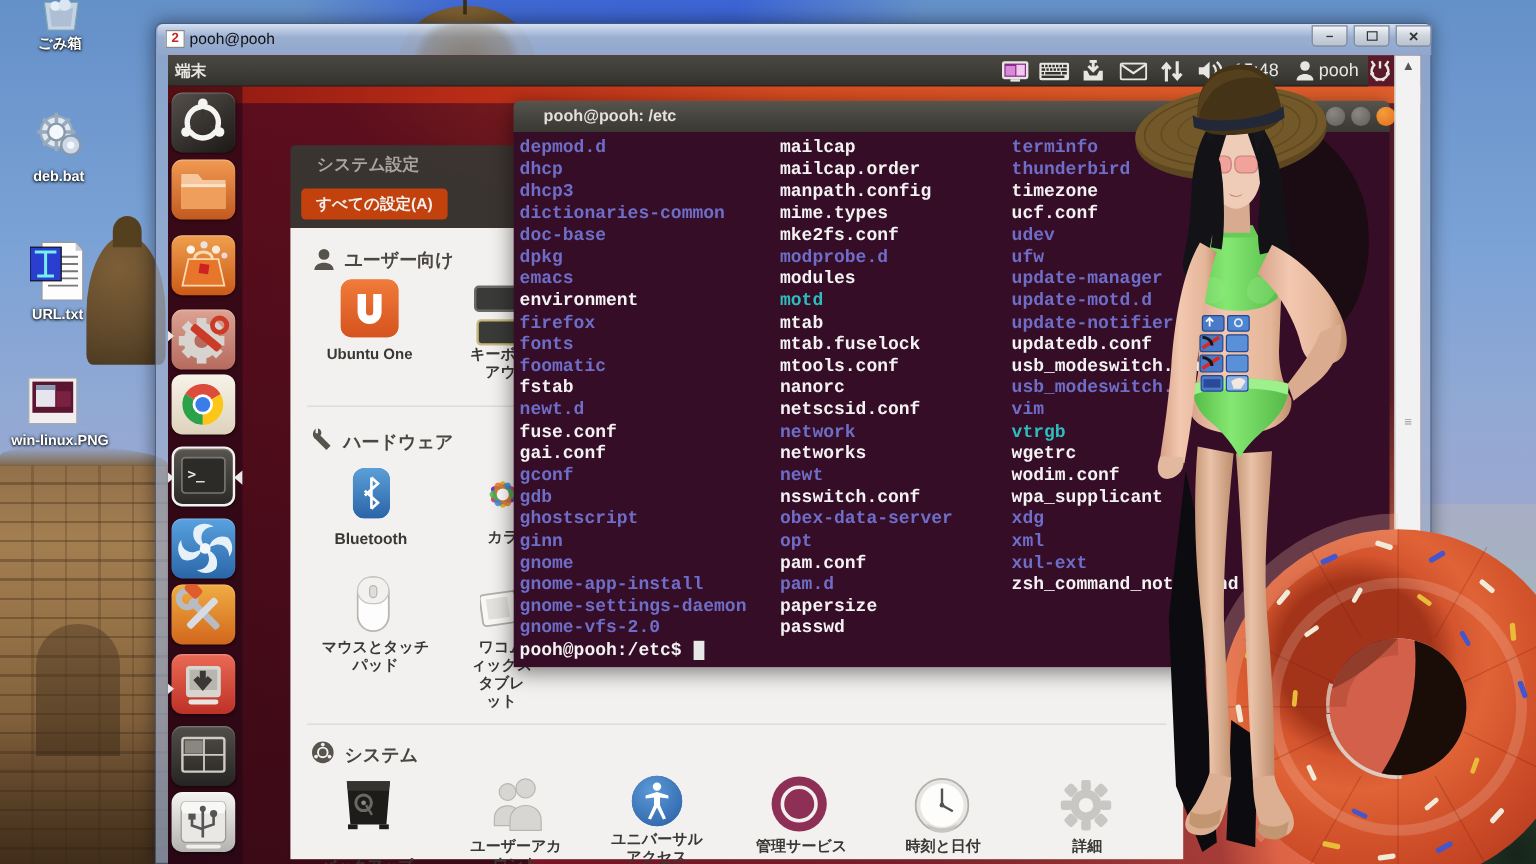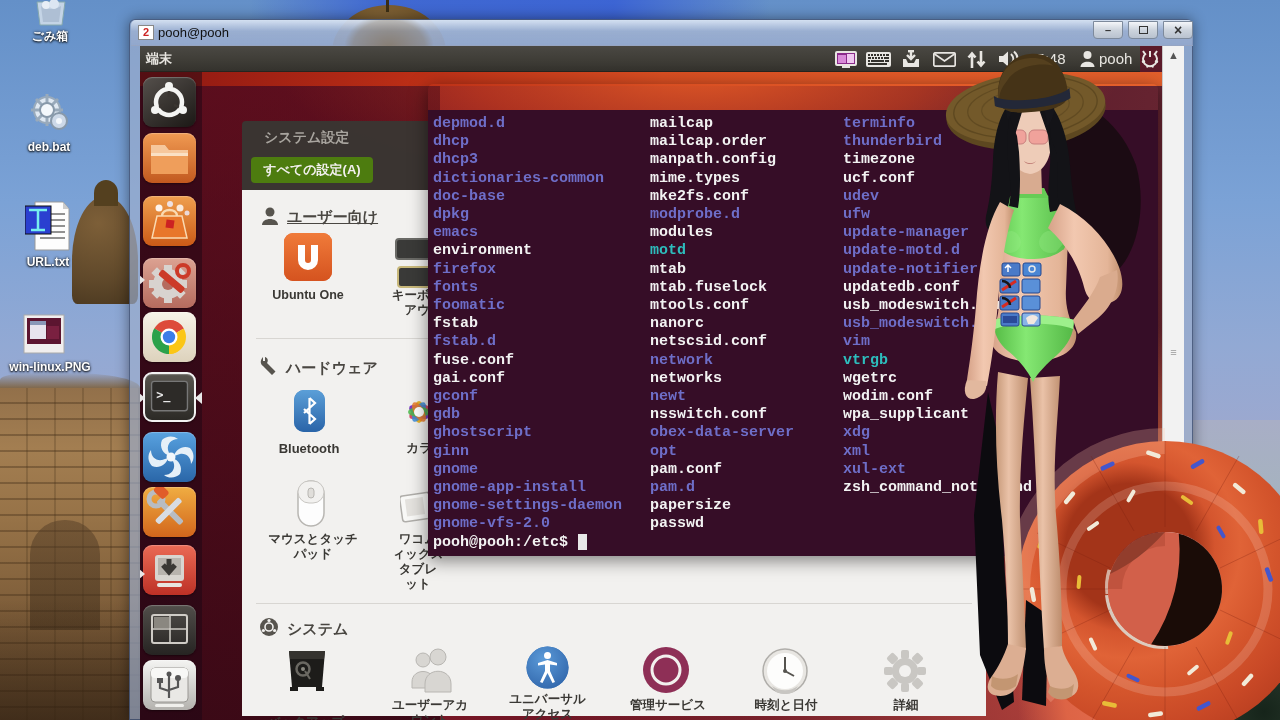--- a/index.html
+++ b/index.html
@@ -41,21 +41,21 @@
  linear-gradient(100deg,#6e1020 0%,#7a1524 30%,#6b1726 55%,#5c1c2c 75%,#6e2a34 100%);}
 #dtop{left:0;top:26px;width:1044px;height:14px;background:linear-gradient(90deg,#8c1712 0%,#b92d16 25%,#d84e22 50%,#e25a28 75%,#e3602c 100%);}
 #ddark{left:0;top:40px;width:300px;height:635px;background:linear-gradient(180deg,rgba(70,10,25,.5),rgba(40,6,18,.75));}
 
 #launcher{left:0;top:26px;width:62px;height:649px;background:rgba(28,6,20,.5);z-index:6;}
 .lic{left:3px;width:53px;height:50px;border-radius:9px;box-shadow:inset 0 1px 1px rgba(255,255,255,.25),0 1px 2px rgba(0,0,0,.4);}
 
 #swin{left:102px;top:75px;width:744px;height:595px;z-index:7;}
 #shead{left:0;top:0;width:744px;height:69px;background:rgba(57,54,50,.96);border-radius:4px 4px 0 0;}
 #stitle{left:22px;top:8px;color:#a8a49e;font-size:14px;font-weight:bold;}
-#smenuitem{left:9px;top:36px;width:122px;height:26px;background:#4d7c0f;border-radius:4px;color:#f2f0ee;font-size:13px;font-weight:bold;text-align:center;line-height:26px;}
+#smenuitem{left:9px;top:36px;width:122px;height:26px;background:#c2410c;border-radius:4px;color:#f2f0ee;font-size:13px;font-weight:bold;text-align:center;line-height:26px;}
 #sbody{left:0;top:69px;width:744px;height:526px;background:#f2f1ef;}
 .shdr{color:#4a4742;font-size:15px;font-weight:bold;}
 .stile{text-align:center;color:#3a3834;font-size:12.5px;line-height:15px;font-weight:bold;}
 .sdiv{width:716px;height:1px;left:14px;background:#d8d6d2;}
 
 #term{left:288px;top:38px;width:730px;height:472px;z-index:8;border-radius:5px 5px 0 0;box-shadow:0 4px 18px rgba(0,0,0,.5);}
 #ttitle{left:0;top:0;width:730px;height:26px;background:linear-gradient(180deg,#57544e,#413f39 70%,#3a3833);border-radius:5px 5px 0 0;color:#dfdcd5;}
 #ttext{left:25px;top:5px;font-size:13.5px;font-weight:bold;color:#e4e1da;}
 .tbtn{top:5px;width:16px;height:16px;border-radius:50%;}
 #tbody{left:0;top:26px;width:730px;height:446px;background:#360d27;font-family:"Liberation Mono",monospace;font-size:15px;font-weight:bold;color:#f2f2f2;}
@@ -311,21 +311,21 @@
     <div id="swin">
       <div id="shead">
         <div id="stitle">システム設定</div>
         <div id="smenuitem">すべての設定(A)</div>
       </div>
       <div id="sbody">
         <svg style="left:18px;top:16px;width:20px;height:20px" viewBox="0 0 20 20">
               <circle cx="10" cy="6" r="4.5" fill="#57544e"></circle>
               <path d="M2 19 C2 11 18 11 18 19 Z" fill="#57544e"></path>
             </svg>
-        <div class="shdr" style="left:45px;top:18px;text-decoration:underline;">ユーザー向け</div>
+        <div class="shdr" style="left:45px;top:18px;">ユーザー向け</div>
         <svg style="left:41px;top:42px;width:50px;height:50px" viewBox="0 0 50 50">
           <rect x="1" y="1" width="48" height="48" rx="9" fill="#e8622a"></rect>
           <rect x="1" y="1" width="48" height="48" rx="9" fill="url(#uog)"></rect>
           <defs>
                 <linearGradient id="uog" x1="0" y1="0" x2="0" y2="1">
                   <stop offset="0" stop-color="#f07b3a"></stop>
                   <stop offset="1" stop-color="#d5531f"></stop>
                 </linearGradient>
               </defs>
           <path d="M15 13 L22 13 L22 28 a3 3 0 0 0 6 0 L28 13 L35 13 L35 28 a10 10 0 0 1 -20 0 Z" fill="#fff"></path>
@@ -446,34 +446,40 @@
           <rect x="31" y="6" width="9" height="9" rx="2" transform="rotate(45 35.5 10.5)"></rect>
           <rect x="6" y="31" width="9" height="9" rx="2" transform="rotate(45 10.5 35.5)"></rect>
           <rect x="31" y="31" width="9" height="9" rx="2" transform="rotate(45 35.5 35.5)"></rect>
           </g>
           <circle cx="23" cy="23" r="6" fill="#f2f1ef"></circle>
         </svg>
         <div class="stile" style="left:646px;top:508px;width:36px;">詳細</div>
       </div>
     </div>
     <div id="term">
+      <div id="ttitle">
+        <div id="ttext">pooh@pooh: /etc</div>
+        <div class="tbtn" style="left:677px;background:radial-gradient(circle at 35% 30%,#8a8880,#5f5d56);"></div>
+        <div class="tbtn" style="left:698px;background:radial-gradient(circle at 35% 30%,#8a8880,#5f5d56);"></div>
+        <div class="tbtn" style="left:719px;background:radial-gradient(circle at 35% 30%,#f49d3f,#e46b18);"></div>
+      </div>
       <div id="tbody">
 <pre style="left:5px;"><span class="b">depmod.d</span>
 <span class="b">dhcp</span>
 <span class="b">dhcp3</span>
 <span class="b">dictionaries-common</span>
 <span class="b">doc-base</span>
 <span class="b">dpkg</span>
 <span class="b">emacs</span>
 environment
 <span class="b">firefox</span>
 <span class="b">fonts</span>
 <span class="b">foomatic</span>
 fstab
-<span class="b">fstab.d</span>
+<span class="b">newt.d</span>
 fuse.conf
 gai.conf
 <span class="b">gconf</span>
 <span class="b">gdb</span>
 <span class="b">ghostscript</span>
 <span class="b">ginn</span>
 <span class="b">gnome</span>
 <span class="b">gnome-app-install</span>
 <span class="b">gnome-settings-daemon</span>
 <span class="b">gnome-vfs-2.0</span>

